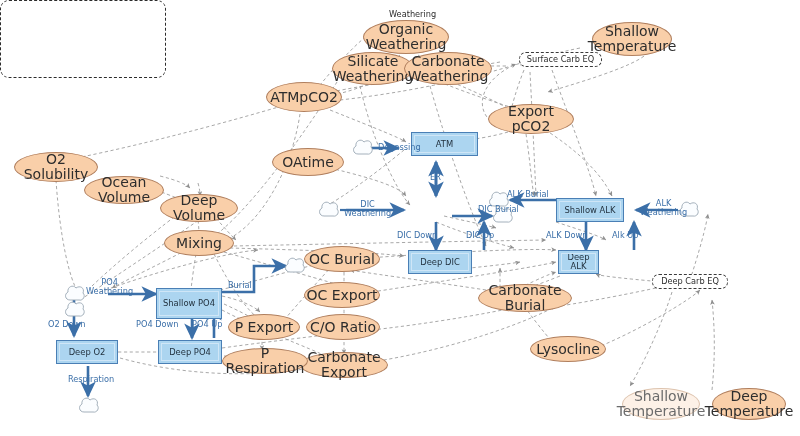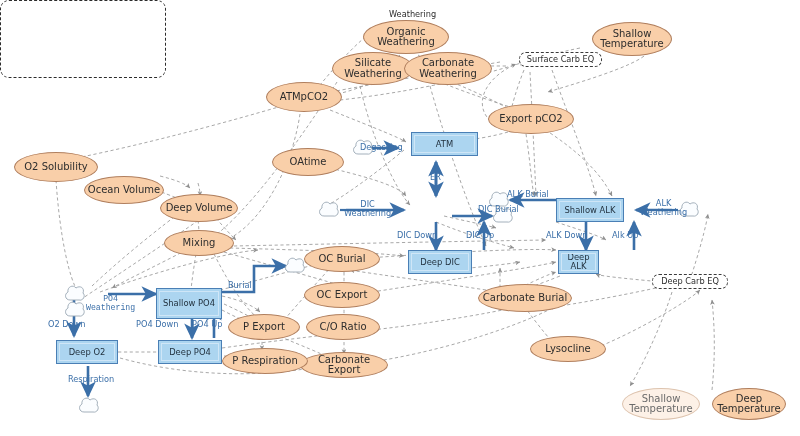--- a/index.html
+++ b/index.html
@@ -1,20 +1,20 @@
 <!DOCTYPE html>
 <html><head>
 <meta charset="utf-8">
 <style>
   html,body{margin:0;padding:0;background:#ffffff;}
   body{font-family:"DejaVu Sans",sans-serif;}
   #canvas{position:relative;width:800px;height:436px;overflow:hidden;background:#fff;}
   #wires{position:absolute;left:0;top:0;width:800px;height:436px;}
   .node{position:absolute;box-sizing:border-box;display:flex;align-items:center;justify-content:center;text-align:center;line-height:1.05;}
-  .ellipse{border-radius:50%;background:#f9cfa9;border:1.1px solid #b07f5e;color:#2d2d2d;font-size:10px;}
+  .ellipse{border-radius:50%;background:#f9cfa9;border:1.1px solid #b07f5e;color:#2d2d2d;font-size:14px;}
   .ellipse.ghost{background:#fdf1e7;border:1px solid #ddc3ae;color:#6b6b6b;}
   .stock{background:#acd5f0;border:1.2px solid #4a7fb5;color:#22323f;font-size:8.4px;}
   .stock .inner{position:absolute;left:2px;top:2px;right:2px;bottom:2px;border:0.8px solid #cfe6f7;pointer-events:none;}
   .dashbox{border:1.3px dashed #3a3a3a;border-radius:7px;background:transparent;}
   .dashlbl{position:absolute;font-size:8.2px;color:#2d2d2d;background:#fff;padding:0 2px;white-space:nowrap;}
   .grpbox{border:1.4px dashed #2b2b2b;border-radius:9px;background:transparent;}
   .flowlbl{position:absolute;font-size:8.2px;color:#3b6fa8;white-space:nowrap;text-align:center;line-height:1.05;}
   .cloud{position:absolute;}
   .two{white-space:pre-line;}
 </style>
@@ -241,33 +241,33 @@
   </div>
   <div class="node stock" style="left:158px;top:340px;width:64px;height:24px;">
     <span class="inner"></span>
     <span>Deep PO4</span>
   </div>
   <div class="node stock" style="left:56px;top:340px;width:62px;height:24px;">
     <span class="inner"></span>
     <span>Deep O2</span>
   </div>
 
-  <div class="flowlbl" style="left:360px;top:143px;">Degassing</div>
+  <div class="flowlbl" style="left:378px;top:143px;">Degassing</div>
   <div class="flowlbl" style="left:430px;top:173px;">ER</div>
   <div class="flowlbl two" style="left:344px;top:200px;text-align:center;">DIC
 Weathering</div>
   <div class="flowlbl" style="left:478px;top:205px;">DIC Burial</div>
   <div class="flowlbl" style="left:507px;top:190px;">ALK Burial</div>
   <div class="flowlbl two" style="left:640px;top:199px;text-align:center;">ALK
 Weathering</div>
   <div class="flowlbl" style="left:397px;top:231px;">DIC Down</div>
   <div class="flowlbl" style="left:466px;top:231px;">DIC Up</div>
   <div class="flowlbl" style="left:546px;top:231px;">ALK Down</div>
   <div class="flowlbl" style="left:612px;top:231px;">Alk Up</div>
-  <div class="flowlbl two" style="left:86px;top:295px;font-family:Liberation Mono, monospace;">PO4
+  <div class="flowlbl two" style="left:86px;top:278px;">PO4
 Weathering</div>
   <div class="flowlbl" style="left:228px;top:281px;">Burial</div>
   <div class="flowlbl" style="left:136px;top:320px;">PO4 Down</div>
   <div class="flowlbl" style="left:192px;top:320px;">PO4 Up</div>
   <div class="flowlbl" style="left:48px;top:320px;">O2 Down</div>
   <div class="flowlbl" style="left:68px;top:375px;">Respiration</div>
 
 </div>
 
 </body></html>

